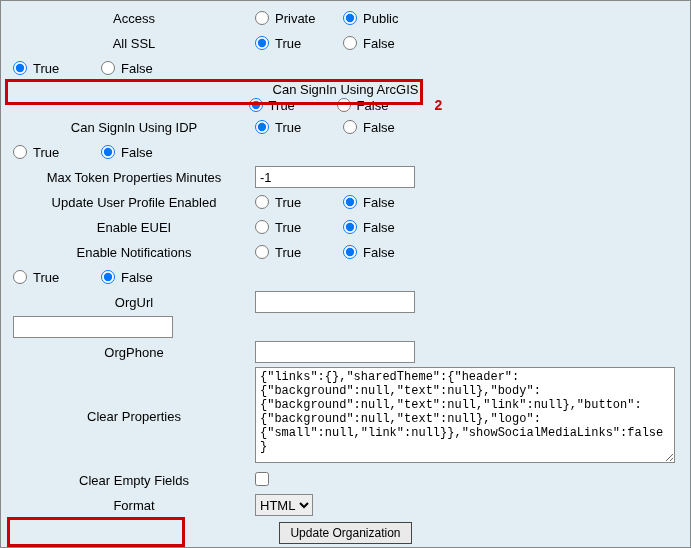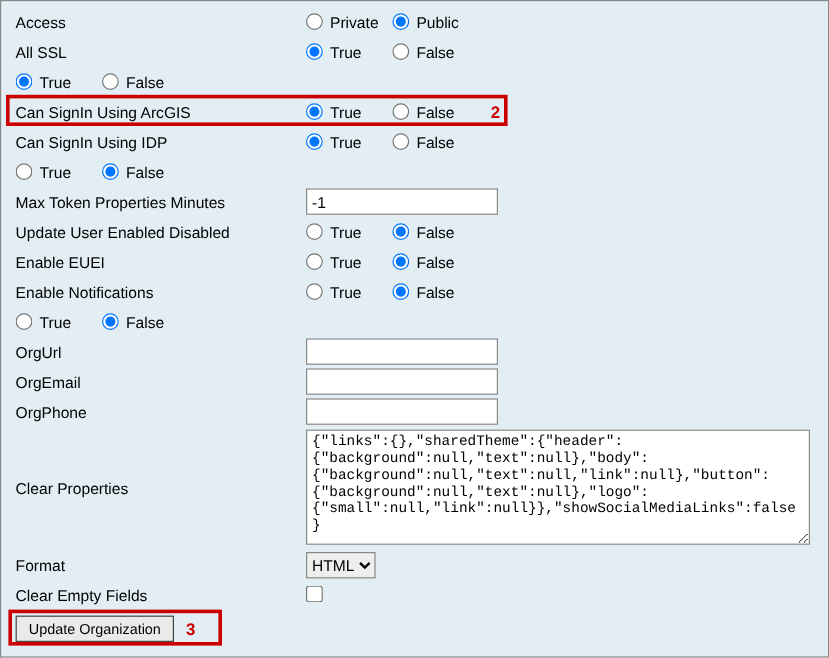--- a/index.html
+++ b/index.html
@@ -19,27 +19,28 @@
   }
   .row {
     display: flex;
     align-items: center;
     margin-bottom: 3px;
     min-height: 22px;
   }
   .row .label {
     width: 242px;
     flex-shrink: 0;
+    text-align: center;
   }
   .row .control {
     flex: 1;
   }
   .radio-group {
     display: flex;
-    gap: 0;
+    gap: 16px;
   }
   .radio-opt {
     display: flex;
     align-items: center;
     width: 72px;
   }
   .radio-opt input[type=radio] {
     margin: 0 6px 0 0;
     width: 14px;
     height: 14px;
@@ -79,20 +80,21 @@
   .submit-btn {
     border: 1px solid #444;
     background: #eaeaea;
     padding: 3px 10px;
     font-family: inherit;
     font-size: 12px;
     cursor: pointer;
   }
   .highlight-box {
     position: relative;
+    flex-direction: column;
   }
   .highlight-rect {
     position: absolute;
     border: 3px solid #cc0000;
     pointer-events: none;
   }
   .anno {
     color: #cc0000;
     font-weight: bold;
     font-size: 14px;
@@ -193,21 +195,21 @@
   </div>
 
   <div class="row">
     <div class="label">Max Token Properties Minutes</div>
     <div class="control">
       <input class="text-input" type="text" value="-1" style="">
     </div>
   </div>
 
   <div class="row">
-    <div class="label">Update User Enabled Disabled</div>
+    <div class="label">Update User Profile Enabled</div>
     <div class="control radio-group">
       <label class="radio-opt">
           <input type="radio" name="up" style="">
           <span>True</span>
         </label>
       <label class="radio-opt">
           <input type="radio" name="up" checked="" style="">
           <span>False</span>
         </label>
     </div>
@@ -256,53 +258,52 @@
   </div>
 
   <div class="row">
     <div class="label">OrgUrl</div>
     <div class="control">
       <input class="text-input" type="text" value="" style="">
     </div>
   </div>
 
   <div class="row">
-    <div class="label">OrgEmail</div>
     <div class="control">
       <input class="text-input" type="text" value="" style="">
     </div>
   </div>
 
   <div class="row">
     <div class="label">OrgPhone</div>
     <div class="control">
       <input class="text-input" type="text" value="" style="">
     </div>
   </div>
 
   <div class="row tall">
     <div class="label">Clear Properties</div>
     <div class="control">
       <textarea class="textarea" id="portal-props-ta" style="">{"links":{},"sharedTheme":{"header":{"background":null,"text":null},"body":{"background":null,"text":null,"link":null},"button":{"background":null,"text":null},"logo":{"small":null,"link":null}},"showSocialMediaLinks":false}</textarea>
+    </div>
+  </div>
+
+  <div class="row">
+    <div class="label">Clear Empty Fields</div>
+    <div class="control">
+      <input type="checkbox" class="checkbox" style="">
     </div>
   </div>
 
   <div class="row">
     <div class="label">Format</div>
     <div class="control">
       <select>
         <option>HTML</option>
       </select>
-    </div>
-  </div>
-
-  <div class="row">
-    <div class="label">Clear Empty Fields</div>
-    <div class="control">
-      <input type="checkbox" class="checkbox" style="">
     </div>
   </div>
 
   <div class="row highlight-box" style="margin-top:6px;">
     <div class="highlight-rect" style="left:-6px; top:-5px; width:178px; height:30px;"></div>
     <button class="submit-btn">Update Organization</button>
     <span class="anno">3</span>
   </div>
 
 </div>

